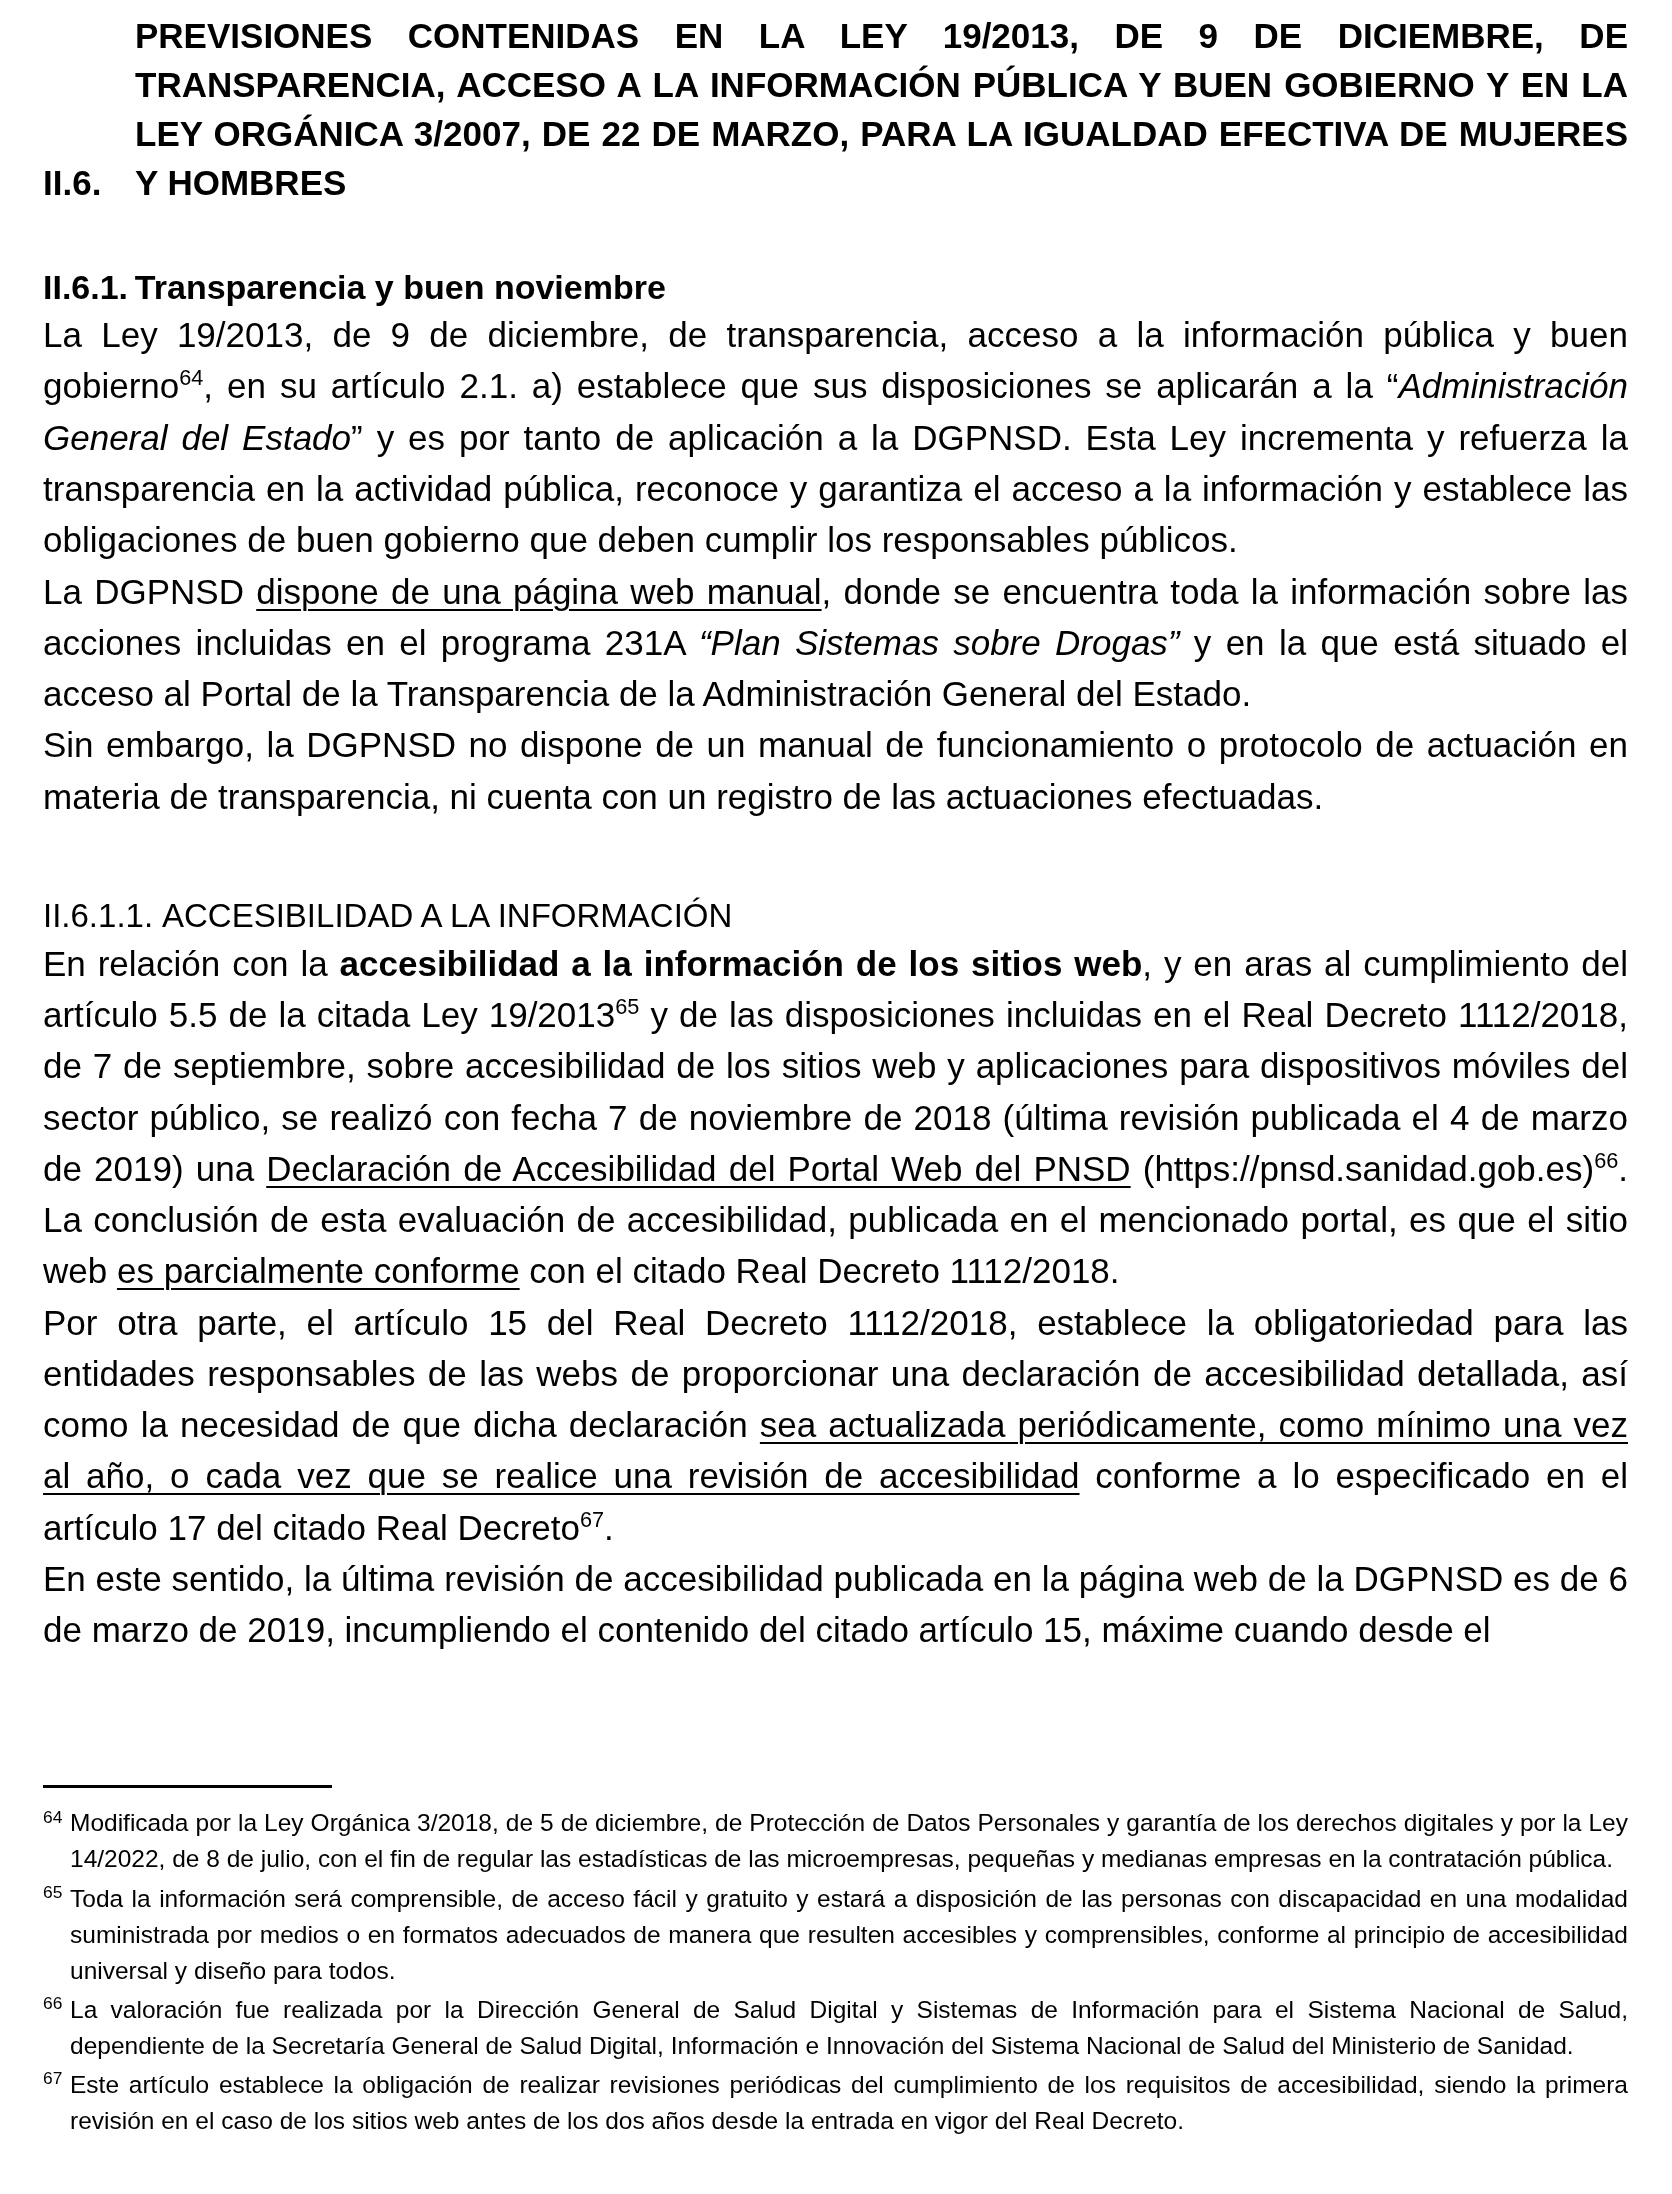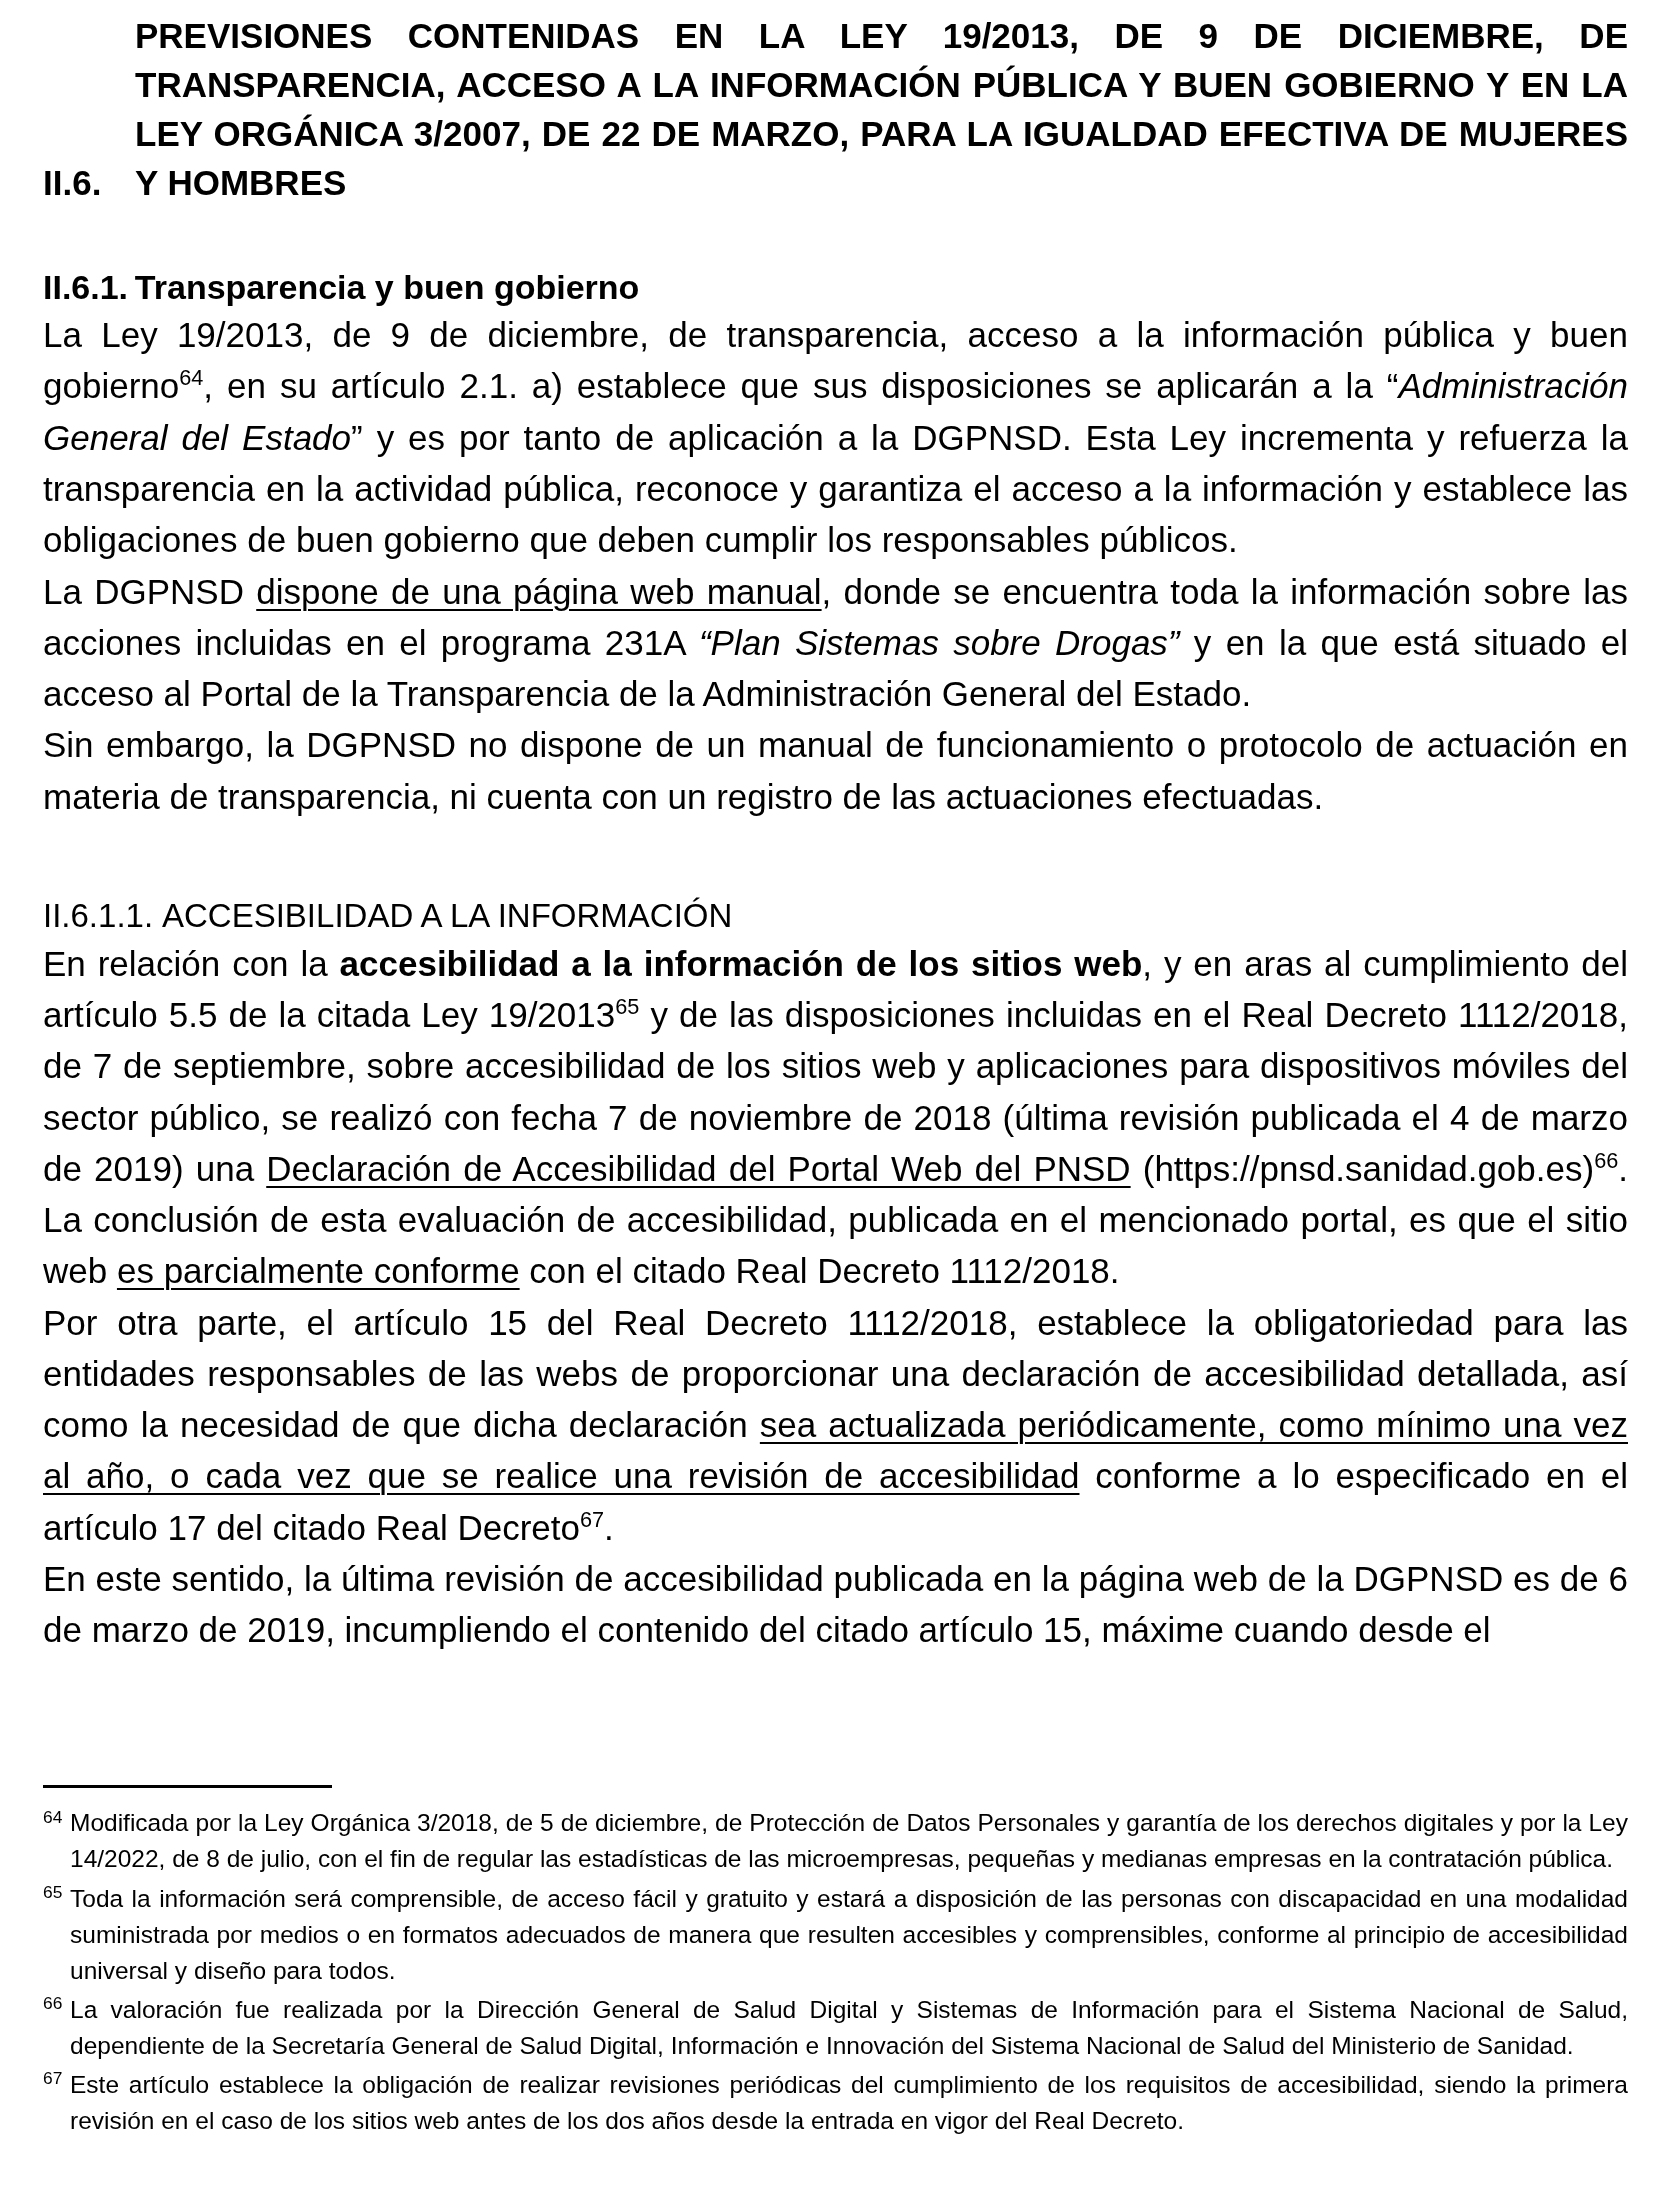--- a/index.html
+++ b/index.html
@@ -131,21 +131,21 @@
 
 <div class="page">
 
   <div class="content">
 
     <div class="h-main">
       <span class="h-num">II.6.</span>
       <span class="h-txt">PREVISIONES CONTENIDAS EN LA LEY 19/2013, DE 9 DE DICIEMBRE, DE TRANSPARENCIA, ACCESO A LA INFORMACIÓN PÚBLICA Y BUEN GOBIERNO Y EN LA LEY ORGÁNICA 3/2007, DE 22 DE MARZO, PARA LA IGUALDAD EFECTIVA DE MUJERES Y HOMBRES</span>
     </div>
 
-    <div class="h-sub">II.6.1. Transparencia y buen gobierno</div>
+    <div class="h-sub">II.6.1. Transparencia y buen noviembre</div>
 
     <p class="body gap-lg">
       <span>La Ley 19/2013, de 9 de diciembre, de transparencia, acceso a la información pública y buen gobierno</span><sup>64</sup><span>, en su artículo 2.1. a) establece que sus disposiciones se aplicarán a la “</span><span class="it">Administración General del Estado</span><span>” y es por tanto de aplicación a la DGPNSD. Esta Ley incrementa y refuerza la transparencia en la actividad pública, reconoce y garantiza el acceso a la información y establece las obligaciones de buen gobierno que deben cumplir los responsables públicos.</span>
     </p>
 
     <p class="body gap-p">
       <span>La DGPNSD </span><span class="ul">dispone de una página web manual</span><span>, donde se encuentra toda la información sobre las acciones incluidas en el programa 231A </span><span class="it">“Plan Sistemas sobre Drogas”</span><span> y en la que está situado el acceso al Portal de la Transparencia de la Administración General del Estado.</span>
     </p>
 
     <p class="body gap-p">

